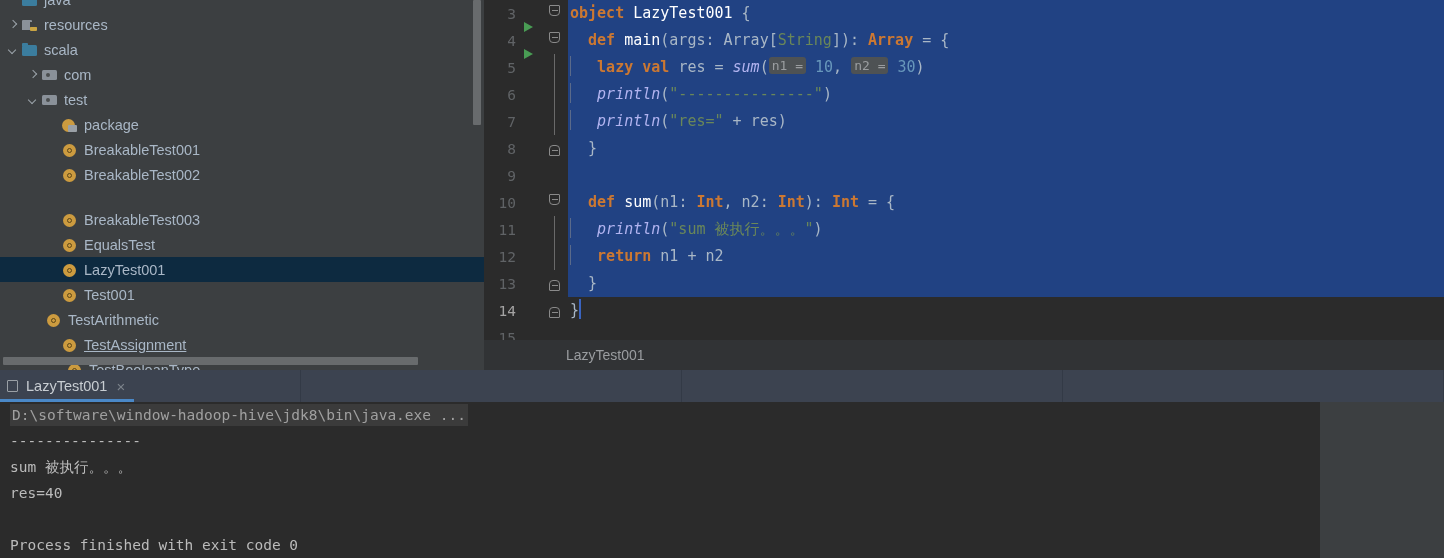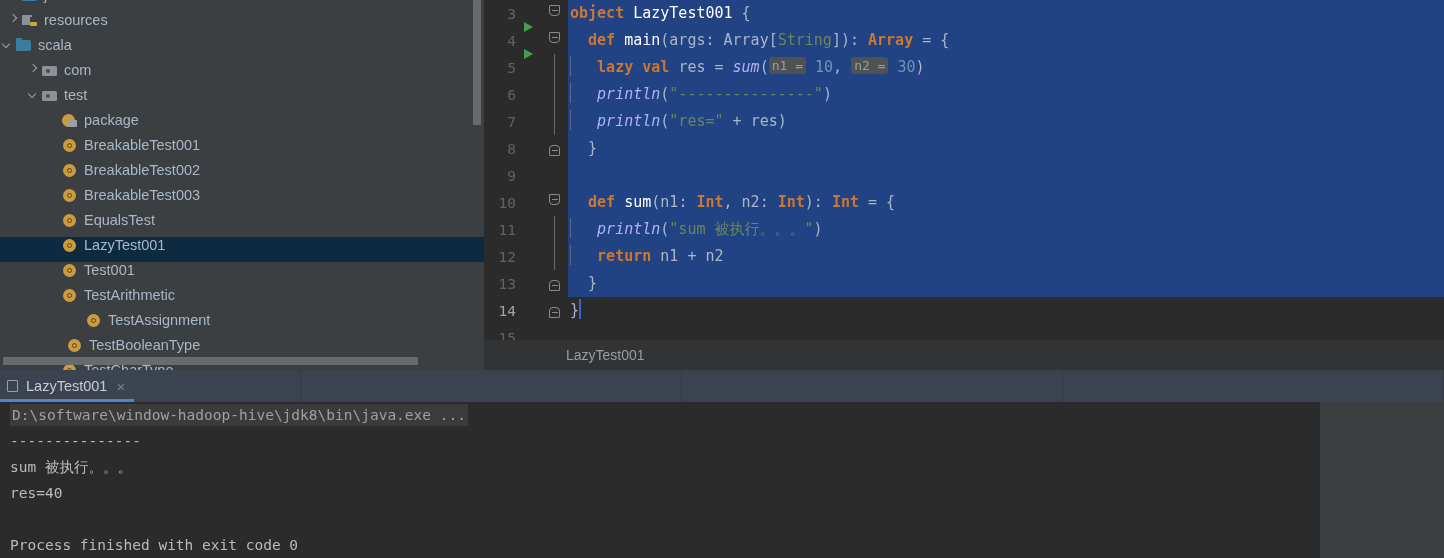--- a/index.html
+++ b/index.html
@@ -20,20 +20,21 @@
     position: absolute;
     left: 0; top: 0;
     width: 484px; height: 370px;
     background: #3c3f41;
     overflow: hidden;
   }
   .tree-row {
     position: relative;
     height: 25px;
     display: flex;
+    align-items: center;
     white-space: nowrap;
     font-size: 14.5px;
     color: #a9b7c6;
   }
   .tree-row.selected {
     background: #0d2a40;
   }
   .arrow {
     width: 13px; height: 13px;
     flex: 0 0 13px;
@@ -383,21 +384,21 @@
         <div class="tree-row" style="padding-left: 6px;">
           <span class="arrow"></span>
           <span class="ico srcfolder"></span>
           <span class="tree-label">java</span>
         </div>
         <div class="tree-row" style="padding-left: 6px;">
           <span class="arrow right"></span>
           <span class="ico res"></span>
           <span class="tree-label">resources</span>
         </div>
-        <div class="tree-row" style="">
+        <div class="tree-row" style="padding-left: 6px;">
           <span class="arrow down"></span>
           <span class="ico srcfolder"></span>
           <span class="tree-label">scala</span>
         </div>
         <div class="tree-row" style="padding-left: 26px;">
           <span class="arrow right"></span>
           <span class="ico pkg"></span>
           <span class="tree-label">com</span>
         </div>
         <div class="tree-row" style="padding-left: 26px;">
@@ -413,46 +414,46 @@
         <div class="tree-row" style="padding-left: 46px;">
           <span class="arrow"></span>
           <span class="ico obj"></span>
           <span class="tree-label">BreakableTest001</span>
         </div>
         <div class="tree-row" style="padding-left: 46px;">
           <span class="arrow"></span>
           <span class="ico obj"></span>
           <span class="tree-label">BreakableTest002</span>
         </div>
+        <div class="tree-row" style="padding-left: 46px; margin-top: 20px;">
+          <span class="arrow"></span>
+          <span class="ico obj"></span>
+          <span class="tree-label">BreakableTest003</span>
+        </div>
         <div class="tree-row" style="padding-left: 46px;">
           <span class="arrow"></span>
           <span class="ico obj"></span>
-          <span class="tree-label">BreakableTest003</span>
+          <span class="tree-label">EqualsTest</span>
+        </div>
+        <div class="tree-row selected" style="padding-left: 46px;">
+          <span class="arrow"></span>
+          <span class="ico obj"></span>
+          <span class="tree-label">LazyTest001</span>
         </div>
         <div class="tree-row" style="padding-left: 46px;">
           <span class="arrow"></span>
           <span class="ico obj"></span>
-          <span class="tree-label">EqualsTest</span>
-        </div>
-        <div class="tree-row selected" style="padding-left: 46px;">
-          <span class="arrow"></span>
-          <span class="ico obj"></span>
-          <span class="tree-label">LazyTest001</span>
-        </div>
-        <div class="tree-row" style="padding-left: 46px;">
-          <span class="arrow"></span>
-          <span class="ico obj"></span>
           <span class="tree-label">Test001</span>
         </div>
-        <div class="tree-row" style="padding-left: 46px;">
+        <div class="tree-row" style="padding-left: 30px;">
           <span class="arrow"></span>
           <span class="ico obj"></span>
           <span class="tree-label">TestArithmetic</span>
         </div>
-        <div class="tree-row" style="padding-left: 70px;">
+        <div class="tree-row" style="padding-left: 46px; text-decoration: underline;">
           <span class="arrow"></span>
           <span class="ico obj"></span>
           <span class="tree-label">TestAssignment</span>
         </div>
         <div class="tree-row" style="padding-left: 51px;">
           <span class="arrow"></span>
           <span class="ico obj"></span>
           <span class="tree-label">TestBooleanType</span>
         </div>
         <div class="tree-row" style="padding-left: 46px;">

